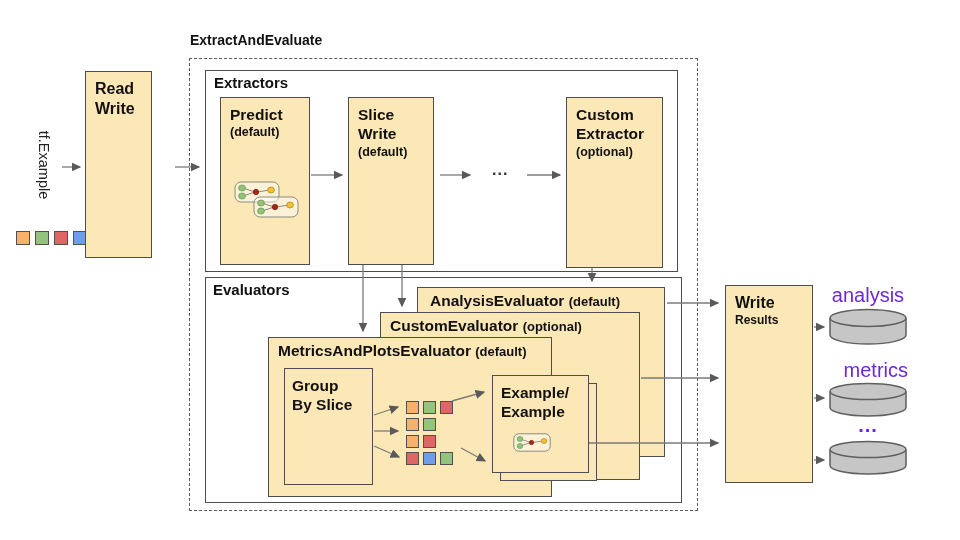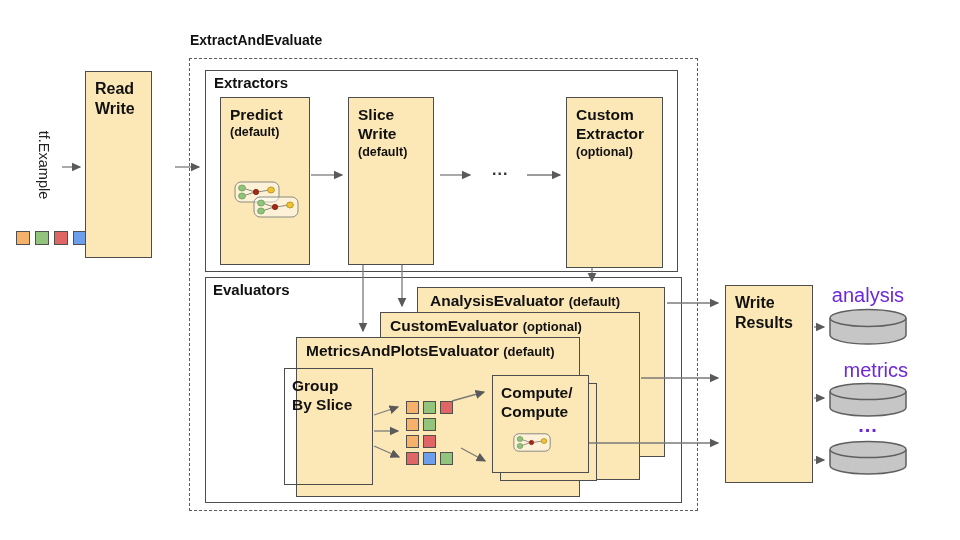--- a/index.html
+++ b/index.html
@@ -137,21 +137,21 @@
     </div>
   </div>
 
   <div class="node" style="left:380px;top:312px;width:260px;height:168px;z-index:4;">
     <div class="ev-title">
       <span>CustomEvaluator</span>
       <span class="qualifier">(optional)</span>
     </div>
   </div>
 
-  <div class="node" style="left:268px;top:337px;width:284px;height:160px;z-index:5;margin-left:28px;">
+  <div class="node" style="left:268px;top:337px;width:284px;height:160px;z-index:5;">
     <div class="ev-title">
       <span>MetricsAndPlotsEvaluator</span>
       <span class="qualifier">(default)</span>
     </div>
   </div>
 
   <div class="node" style="left:284px;top:368px;width:89px;height:117px;z-index:6;background:transparent;">
     <div class="pad" style="padding-left:7px;">
       <div class="node-title">Group</div>
       <div class="node-title">By Slice</div>
@@ -175,39 +175,39 @@
       <div class="sq-row">
         <span class="sq " style="background: rgb(224, 102, 102);"></span>
         <span class="sq " style="background: rgb(109, 158, 235);"></span>
         <span class="sq " style="background: rgb(147, 196, 125);"></span>
       </div>
     </div>
 
   <div class="node" style="left:500px;top:383px;width:97px;height:98px;z-index:6;"></div>
   <div class="node" style="left:492px;top:375px;width:97px;height:98px;z-index:7;">
     <div class="pad" style="padding-left:8px;">
-      <div class="node-title">Compute/</div>
-      <div class="node-title">Compute</div>
+      <div class="node-title">Example/</div>
+      <div class="node-title">Example</div>
     </div>
     <svg class="abs" width="38" height="19" style="left:20px;top:57px;">
       <rect x="0.8" y="0.8" width="36.4" height="17.4" rx="5" fill="rgba(255,255,255,0.45)" stroke="#8a8a80" stroke-width="1"></rect>
       <line x1="7.5" y1="6" x2="17.5" y2="9.5" stroke="#8a8a80" stroke-width="0.9"></line>
       <line x1="7.5" y1="13" x2="17.5" y2="9.5" stroke="#8a8a80" stroke-width="0.9"></line>
       <line x1="19.5" y1="9.5" x2="30" y2="8" stroke="#8a8a80" stroke-width="0.9"></line>
       <ellipse cx="7" cy="6" rx="2.8" ry="2.5" fill="#93C47D" stroke="#6a9a55" stroke-width="0.7"></ellipse>
       <ellipse cx="7" cy="13" rx="2.8" ry="2.5" fill="#93C47D" stroke="#6a9a55" stroke-width="0.7"></ellipse>
       <circle cx="18.5" cy="9.5" r="2.2" fill="#A52714" stroke="#7c1d0e" stroke-width="0.6"></circle>
       <ellipse cx="31" cy="8" rx="2.8" ry="2.5" fill="#F1C232" stroke="#b08a1e" stroke-width="0.7"></ellipse>
     </svg>
   </div>
 
   <div class="node" style="left:725px;top:285px;width:88px;height:198px;z-index:2;">
     <div class="pad" style="font-size:16px;">
       <div class="node-title" style="font-size:16px;">Write</div>
-      <div class="node-title" style="font-size:16px;">Results</div>
+      <div class="node-title" style="font-size:12px;">Results</div>
     </div>
   </div>
 
   <div class="out-label" style="left:828px;top:284px;">analysis</div>
   <svg class="abs" width="80" height="38" style="left:828px;top:308px;">
     <path d="M2 10 V27 A38 9 0 0 0 78 27 V10" fill="#C6C6C6" stroke="#5f5f5f" stroke-width="1.5"></path>
     <ellipse cx="40" cy="10" rx="38" ry="8.5" fill="#C6C6C6" stroke="#5f5f5f" stroke-width="1.5"></ellipse>
   </svg>
 
   <div class="out-label" style="left:828px;top:359px;text-align:right;">metrics</div>

